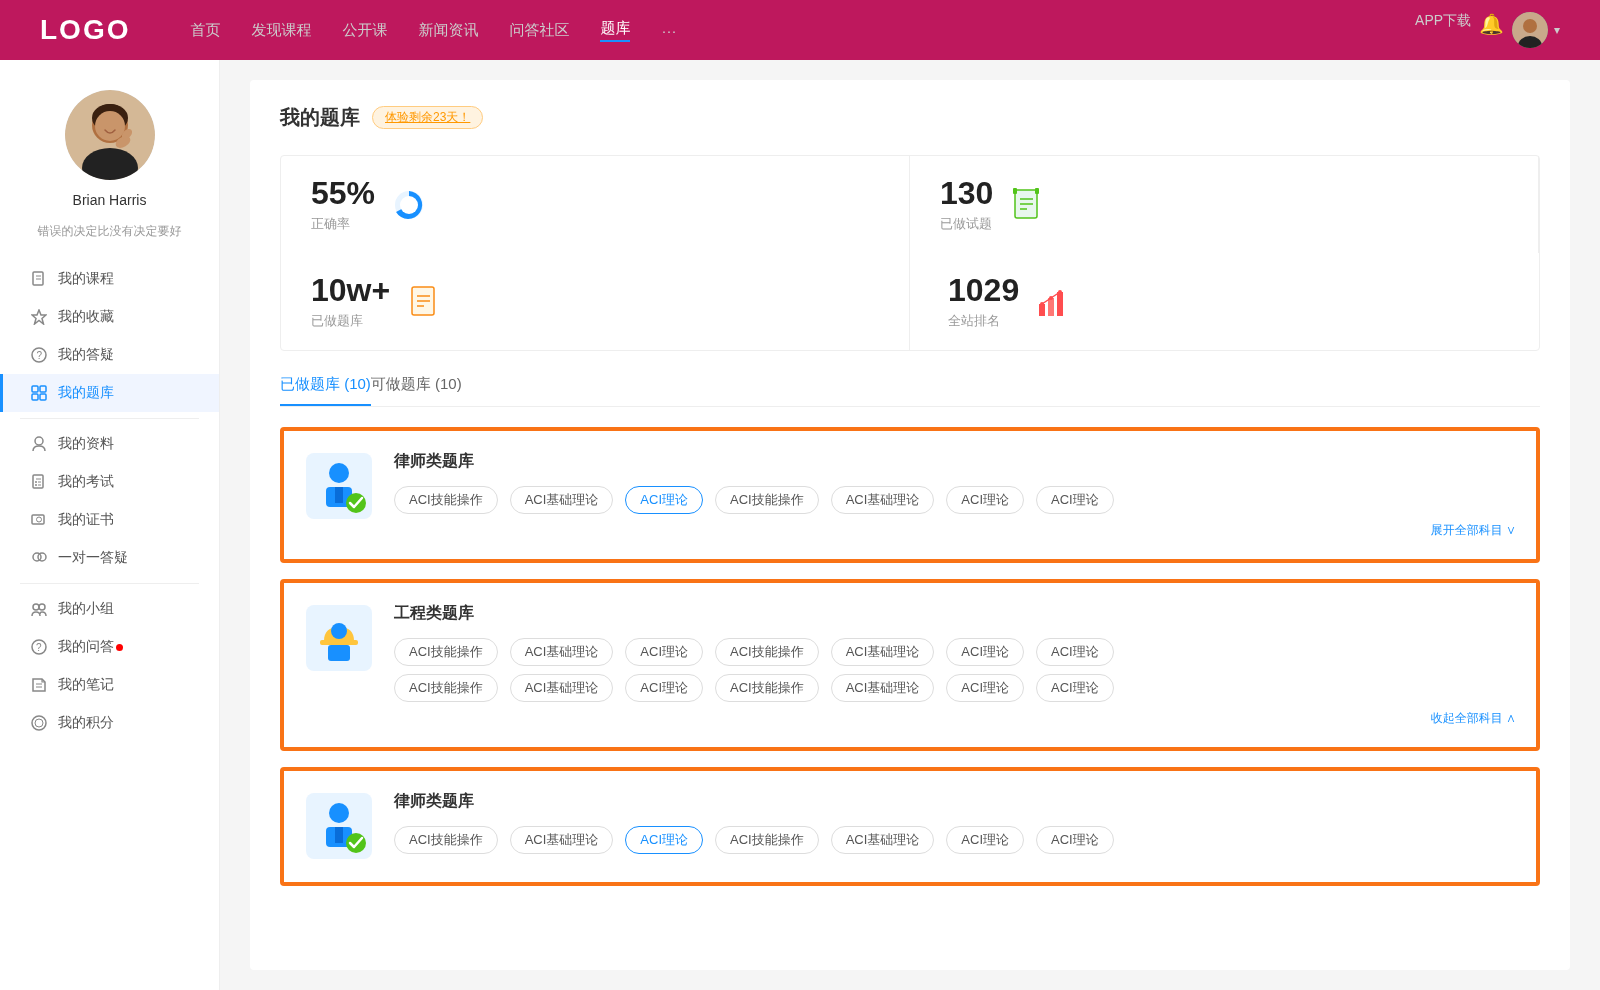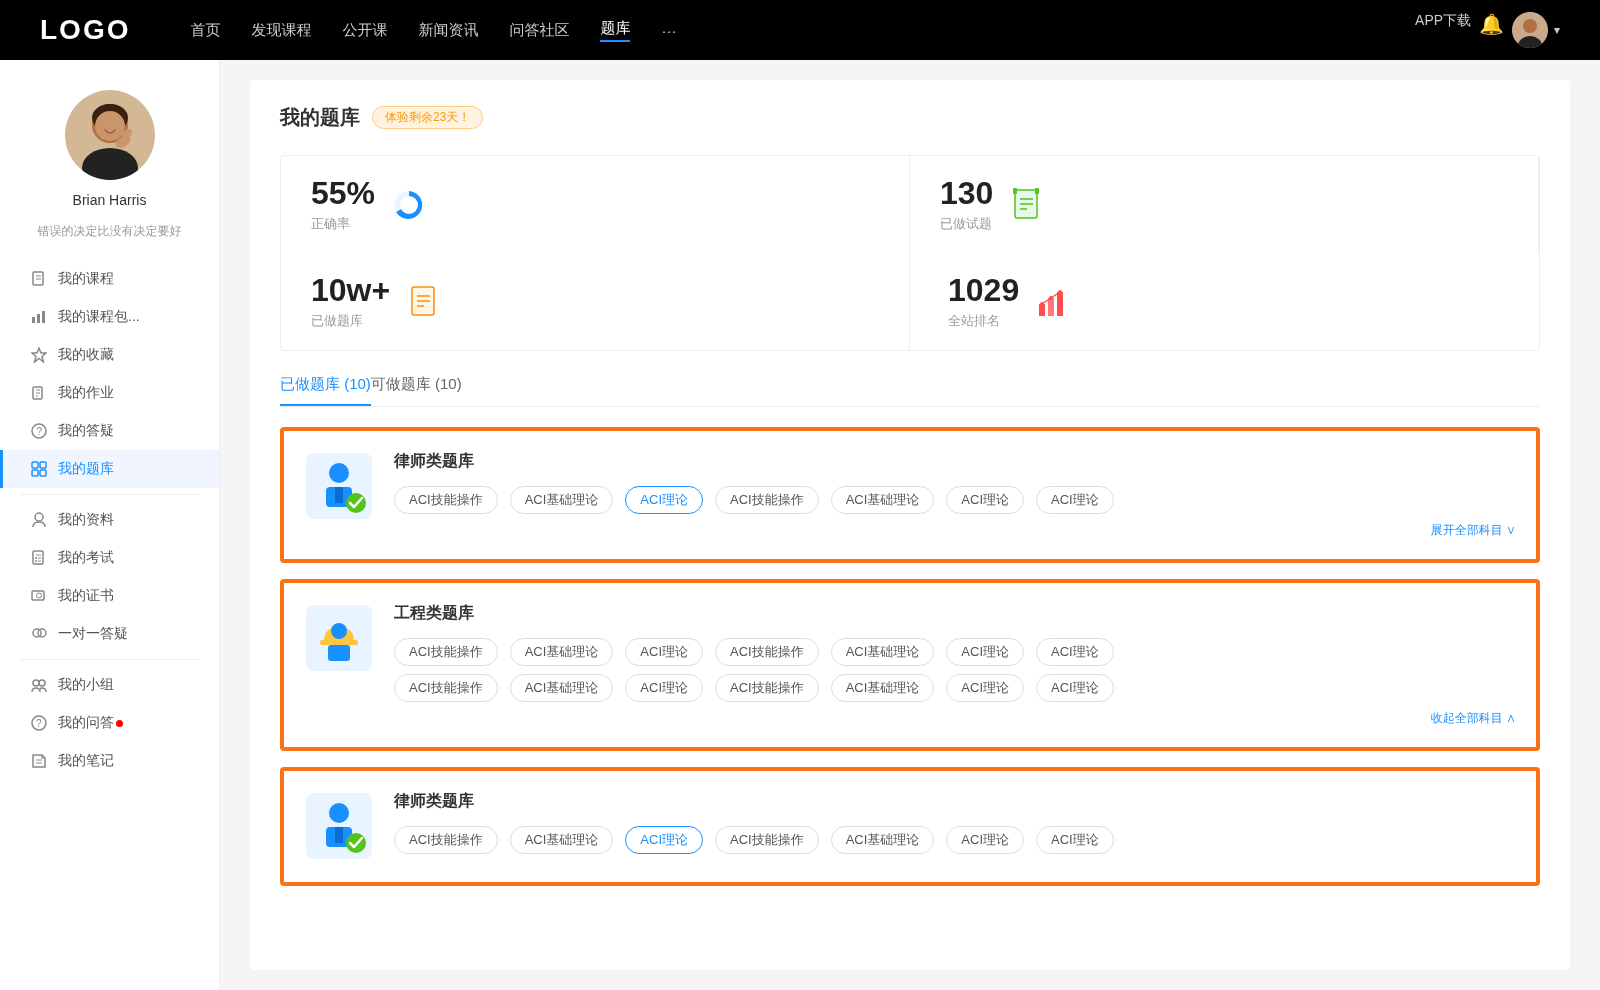--- a/index.html
+++ b/index.html
@@ -1,20 +1,20 @@
 <!DOCTYPE html>
 <html><head>
   <meta charset="utf-8">
   <style>
     * { box-sizing: border-box; margin: 0; padding: 0; }
     body { font-family: 'PingFang SC', 'Microsoft YaHei', sans-serif; background: #f0f0f0; }
 
     
     .navbar {
-      background: #000000;
+      background: #be185d;
       height: 60px;
       display: flex;
       align-items: center;
       padding: 0 40px;
       position: fixed;
       top: 0; left: 0; right: 0;
       z-index: 100;
     }
     .navbar-logo {
       color: white;
@@ -168,20 +168,21 @@
       font-weight: 600;
       color: #333;
     }
     .trial-badge {
       background: #fff3e0;
       color: #ff9800;
       border: 1px solid #ffcc80;
       border-radius: 20px;
       padding: 2px 12px;
       font-size: 12px;
+      text-decoration: underline;
     }
 
     
     .stats-row {
       display: grid;
       grid-template-columns: repeat(2, 1fr);
       gap: 0;
       border: 1px solid #eee;
       border-radius: 4px;
       margin-bottom: 24px;
@@ -340,51 +341,30 @@
         <span class="icon">
           <svg width="16" height="16" viewBox="0 0 16 16">
               <rect x="2" y="1" width="10" height="13" rx="1" fill="none" stroke="#888" stroke-width="1.5"></rect>
               <line x1="5" y1="5" x2="10" y2="5" stroke="#888" stroke-width="1"></line>
               <line x1="5" y1="8" x2="10" y2="8" stroke="#888" stroke-width="1"></line>
             </svg>
         </span>
         <span>我的课程</span>
       </div>
 
-      <div class="sidebar-item">
-        <span class="icon">
-          <svg width="16" height="16" viewBox="0 0 16 16">
-              <rect x="1" y="8" width="3" height="6" fill="#888"></rect>
-              <rect x="6" y="5" width="3" height="9" fill="#888"></rect>
-              <rect x="11" y="2" width="3" height="12" fill="#888"></rect>
-            </svg>
-        </span>
-        <span>我的课程包...</span>
-      </div>
 
       <div class="sidebar-item">
         <span class="icon">
           <svg width="16" height="16" viewBox="0 0 16 16">
               <polygon points="8,1 10,6 15,6 11,9.5 12.5,15 8,11.5 3.5,15 5,9.5 1,6 6,6" fill="none" stroke="#888" stroke-width="1.5"></polygon>
             </svg>
         </span>
         <span>我的收藏</span>
       </div>
 
-      <div class="sidebar-item">
-        <span class="icon">
-          <svg width="16" height="16" viewBox="0 0 16 16">
-              <rect x="2" y="2" width="9" height="12" rx="1" fill="none" stroke="#888" stroke-width="1.5"></rect>
-              <line x1="5" y1="5" x2="9" y2="5" stroke="#888" stroke-width="1"></line>
-              <line x1="5" y1="8" x2="9" y2="8" stroke="#888" stroke-width="1"></line>
-              <line x1="5" y1="11" x2="7" y2="11" stroke="#888" stroke-width="1"></line>
-            </svg>
-        </span>
-        <span>我的作业</span>
-      </div>
 
       <div class="sidebar-item">
         <span class="icon">
           <svg width="16" height="16" viewBox="0 0 16 16">
               <circle cx="8" cy="8" r="7" fill="none" stroke="#888" stroke-width="1.5"></circle>
               <text x="5.5" y="12" font-size="10" fill="#888">?</text>
             </svg>
         </span>
         <span>我的答疑</span>
       </div>
@@ -475,20 +455,29 @@
           <svg width="16" height="16" viewBox="0 0 16 16">
               <path d="M2 2 H11 L14 5 V14 H2 Z" fill="none" stroke="#888" stroke-width="1.5"></path>
               <polyline points="11,2 11,5 14,5" fill="none" stroke="#888" stroke-width="1.2"></polyline>
               <line x1="5" y1="7" x2="11" y2="7" stroke="#888" stroke-width="1"></line>
               <line x1="5" y1="10" x2="11" y2="10" stroke="#888" stroke-width="1"></line>
             </svg>
         </span>
         <span>我的笔记</span>
       </div>
 
+      <div class="sidebar-item">
+        <span class="icon">
+          <svg width="16" height="16" viewBox="0 0 16 16">
+              <circle cx="8" cy="8" r="7" fill="none" stroke="#888" stroke-width="1.5"></circle>
+              <circle cx="8" cy="8" r="4" fill="none" stroke="#888" stroke-width="1"></circle>
+            </svg>
+        </span>
+        <span>我的积分</span>
+      </div>
     </div>
   </aside>
 
   <main class="main">
     <div class="main-inner">
 
       <div class="page-header">
         <h1 class="page-title">我的题库</h1>
         <span class="trial-badge">体验剩余23天！</span>
       </div>

